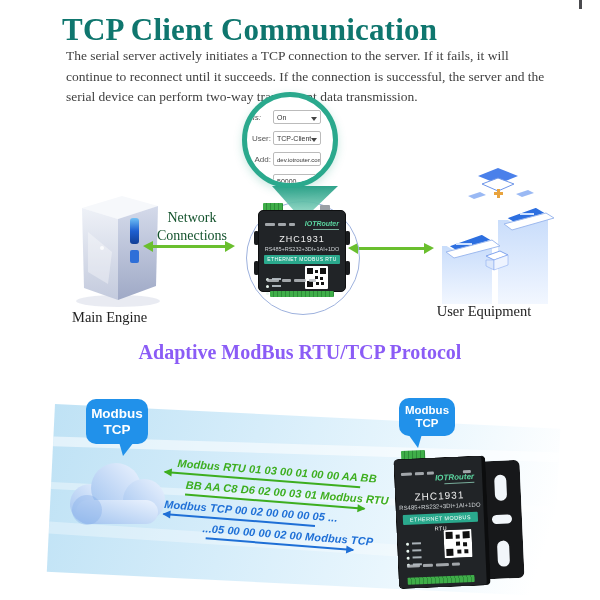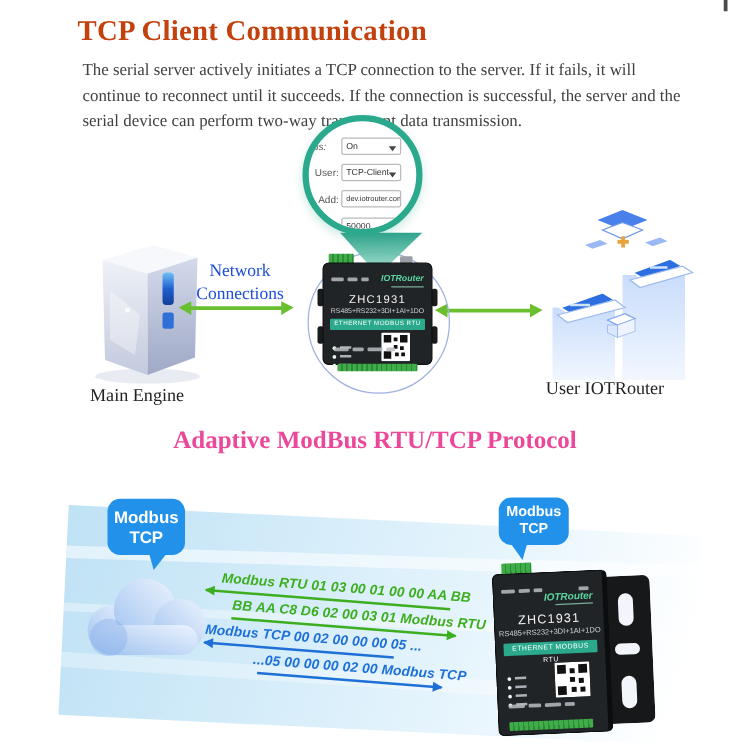--- a/index.html
+++ b/index.html
@@ -1,23 +1,23 @@
 <!DOCTYPE html>
 <html><head>
 <meta charset="utf-8">
 <style>
   html,body{margin:0;padding:0;background:#fff;}
   #canvas{position:relative;width:600px;height:600px;background:#fff;overflow:hidden;
           font-family:"Liberation Serif",serif;}
   .abs{position:absolute;}
 
   
-  .h1{left:62px;top:12px;font-size:23px;font-weight:bold;color:#c2410c;letter-spacing:.2px;}
+  .h1{left:62px;top:12px;font-size:31px;font-weight:bold;color:#0f766e;letter-spacing:.2px;}
   .para{left:66px;top:46px;width:482px;font-size:13.5px;line-height:1.52;color:#414141;}
-  .h2{left:0;top:341px;width:600px;text-align:center;font-size:20px;font-weight:bold;color:#ec4899;}
+  .h2{left:0;top:341px;width:600px;text-align:center;font-size:20px;font-weight:bold;color:#8b5cf6;}
   .sub2{left:0;top:371px;width:600px;text-align:center;font-size:13px;color:#464646;}
   .tick{left:579px;top:0;width:3px;height:9px;background:#4a4a4e;}
 
   
   .lens{left:242px;top:92px;width:86px;height:86px;border-radius:50%;background:#fff;
         border:5px solid #2aa98d;overflow:hidden;z-index:5;
         box-shadow:0 3px 8px rgba(42,169,141,.25);}
   .lrow{position:absolute;left:0;width:86px;height:16px;}
   .llabel{position:absolute;right:62px;top:3px;font-family:"Liberation Sans",sans-serif;
           font-size:8px;color:#555;white-space:nowrap;}
@@ -46,21 +46,21 @@
   .d-band{position:absolute;background:#2aa98d;border-radius:1px;text-align:center;
           font-family:"Liberation Sans",sans-serif;color:#fff;letter-spacing:.4px;}
   .d-led{position:absolute;}
   .d-led .row{height:5px;margin-bottom:2px;white-space:nowrap;}
   .d-led .dot{display:inline-block;width:3px;height:3px;border-radius:50%;background:#e8f6ef;margin-right:3px;vertical-align:middle;}
   .d-led .bar{display:inline-block;width:9px;height:2px;background:#aab2b8;vertical-align:middle;}
   .ear{position:absolute;width:5px;height:14px;background:#191b1d;border-radius:2px;}
   .ant{position:absolute;background:#9aa0a6;border-radius:1px;}
 
   
-  .conn-label{font-size:14px;color:#1d4ed8;text-align:center;line-height:1.25;}
+  .conn-label{font-size:14px;color:#14532d;text-align:center;line-height:1.25;}
   .eq-label{font-size:14.5px;color:#222;}
   .darrow{height:3px;background:#6abf2e;}
   .darrow::before,.darrow::after{content:"";position:absolute;top:-4px;width:0;height:0;
       border-top:5px solid transparent;border-bottom:6px solid transparent;}
   .darrow::before{left:-9px;border-right:10px solid #6abf2e;}
   .darrow::after{right:-9px;border-left:10px solid #6abf2e;}
 
   
   .panel{left:55px;top:404px;width:506px;height:168px;transform:rotate(2.8deg);
          transform-origin:left top;z-index:0;
@@ -233,21 +233,21 @@
     <rect x="96" y="51" width="14" height="2" fill="#cfe2ff"></rect>
 
     <polygon points="24,84 58,72 68,78 34,90" fill="#2d6fe0" stroke="#fff" stroke-width="1.5"></polygon>
     <polygon points="22,90 68,78 76,84 30,96" fill="#ffffff" stroke="#9db9ee" stroke-width="1"></polygon>
     <rect x="32" y="81" width="16" height="2" fill="#cfe2ff"></rect>
 
     <polygon points="62,94 76,89 84,93 70,98" fill="#ffffff" stroke="#7fa3ee" stroke-width="1"></polygon>
     <polygon points="62,98 70,98 70,108 62,104" fill="#dbe7fb" stroke="#7fa3ee" stroke-width="0.5"></polygon>
     <polygon points="70,98 84,93 84,103 70,108" fill="#eef4ff" stroke="#7fa3ee" stroke-width="0.5"></polygon>
   </svg>
-  <div class="abs eq-label" style="left:428px;top:303px;width:112px;text-align:center;">User IOTRouter</div>
+  <div class="abs eq-label" style="left:428px;top:303px;width:112px;text-align:center;">User Equipment</div>
 
   <div class="abs h2">Adaptive ModBus RTU/TCP Protocol</div>
 
   <div class="abs panel">
     <div class="stripe" style="top:28px;height:10px;transform:rotate(-1deg);"></div>
     <div class="stripe" style="top:78px;height:7px;opacity:.7;"></div>
     <div class="stripe" style="top:122px;height:12px;transform:rotate(1deg);opacity:.6;"></div>
   </div>
 
   <svg class="abs" style="left:60px;top:450px;z-index:3;" width="118" height="80">

